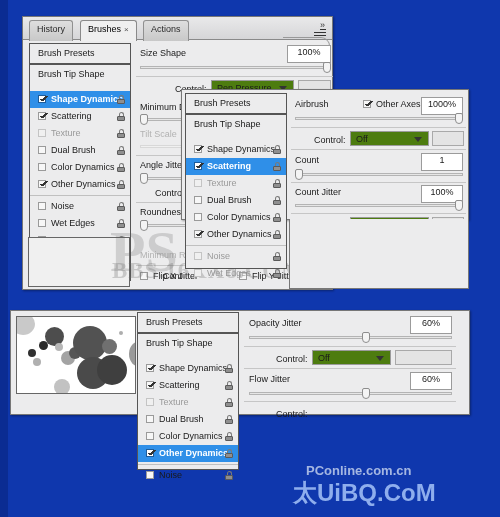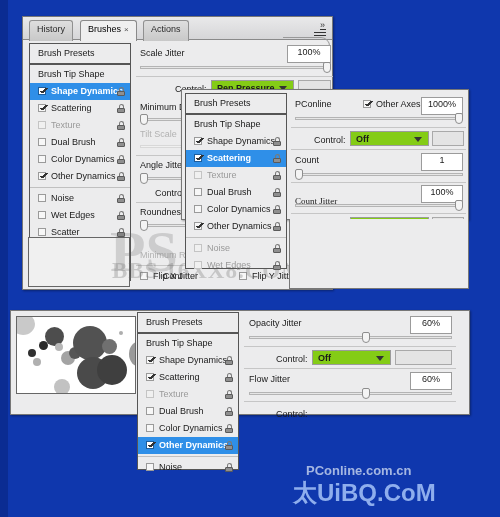--- a/index.html
+++ b/index.html
@@ -33,21 +33,21 @@
   .pmenu i:nth-child(2){width:12px;}
   .pmenu i:nth-child(3){width:12px;}
   .tab-curve{position:absolute;right:2px;top:20px;width:46px;height:8px;
     border-top:1px solid #999;border-right:1px solid #999;border-radius:0 10px 0 0;}
 
   
   .optlist{position:absolute;box-sizing:border-box;background:#ececed;
     border:1px solid #555;}
   .opt-presets{height:19px;line-height:19px;padding-left:8px;font-size:9px;
     border-bottom:2px solid #555;background:#ececed;}
-  .opt-head{height:18px;line-height:18px;padding-left:8px;font-size:9px;}
+  .opt-head{height:26px;line-height:18px;padding-left:8px;font-size:9px;}
   .opt-row{height:17px;line-height:17px;position:relative;padding-left:8px;font-size:9px;}
   .opt-row .cb{display:inline-block;width:8px;height:8px;border:1px solid #9a9a9a;
     background:#f7f7f7;vertical-align:-1px;margin-right:5px;position:relative;box-sizing:border-box;}
   .opt-row.checked .cb:after{content:"";position:absolute;left:1px;top:3px;width:3px;height:1px;
     background:#333;box-shadow:1px 1px 0 #333,2px 0 0 #333,3px -1px 0 #333,4px -2px 0 #333,5px -3px 0 #333;}
   .opt-row.sel{background:#2f8fe8;color:#fff;font-weight:bold;}
   .opt-row.sel .cb{background:#fff;border-color:#1d5c9a;}
   .opt-row.dim{color:#9a9a9a;}
   .opt-row.dim .cb{border-color:#c4c4c4;background:#f0f0f0;}
   .opt-sep{height:1px;background:#c0c0c0;margin:2px 0;}
@@ -61,22 +61,22 @@
   .ctl-label{position:absolute;font-size:9px;color:#1a1a1a;white-space:nowrap;}
   .ctl-label.grey{color:#b2b2b2;}
   .valbox{position:absolute;height:18px;line-height:13px;text-align:center;font-size:9px;
     background:#fff;border:1px solid #9b9b9b;box-sizing:border-box;}
   .slider{position:absolute;height:11px;}
   .slider .track{position:absolute;left:0;right:0;top:4px;height:3px;
     background:#e6e6e6;border:1px solid #b4b4b4;box-sizing:border-box;}
   .slider .knob{position:absolute;top:0;width:8px;height:11px;
     background:#f4f4f4;border:1px solid #8d8d8d;border-radius:2px 2px 4px 4px;box-sizing:border-box;}
   .slider.dim .track{border-color:#d8d8d8;background:#f0f0f0;}
-  .combo{position:absolute;height:15px;background:#84cc16;border:1px solid #9b9b9b;
-    box-sizing:border-box;font-size:9px;line-height:14px;padding-left:5px;font-weight:bold;}
+  .combo{position:absolute;height:15px;background:#4d7c0f;border:1px solid #9b9b9b;
+    box-sizing:border-box;font-size:9px;line-height:14px;padding-left:5px;}
   .combo .arw{position:absolute;right:6px;top:5px;width:0;height:0;
     border-left:4px solid transparent;border-right:4px solid transparent;border-top:5px solid #333;}
   .greybox{position:absolute;height:15px;background:#e4e4e4;border:1px solid #a9a9a9;box-sizing:border-box;}
   .chk{position:absolute;font-size:9px;white-space:nowrap;}
   .chk .box{display:inline-block;width:8px;height:8px;border:1px solid #9a9a9a;background:#f7f7f7;
     vertical-align:-1px;margin-right:5px;position:relative;box-sizing:border-box;}
   .chk.on .box:after{content:"";position:absolute;left:1px;top:3px;width:3px;height:1px;background:#333;
     box-shadow:1px 1px 0 #333,2px 0 0 #333,3px -1px 0 #333,4px -2px 0 #333,5px -3px 0 #333;}
   .hr{position:absolute;height:1px;background:#c6c6c6;}
 
@@ -196,21 +196,21 @@
     <div class="opt-row dim">
       <span class="cb"></span><span>Protect Texture</span>
       <span class="lock">
           <i class="sh"></i>
           <i class="body"></i>
         </span>
     </div>
   </div>
 
   <div style="position:absolute;left:112px;top:26px;right:4px;bottom:4px;">
-    <div class="ctl-label" style="left:5px;top:5px;">Scale Jitter</div>
+    <div class="ctl-label" style="left:5px;top:5px;">Size Shape</div>
     <div class="valbox" style="left:152px;top:2px;width:44px;">100%</div>
     <div class="slider" style="left:5px;top:19px;width:191px;">
       <div class="track"></div>
       <div class="knob" style="left:183px;"></div>
     </div>
     <div class="hr" style="left:1px;top:33px;width:197px;"></div>
     <div class="ctl-label" style="left:40px;top:41px;">Control:</div>
     <div class="combo" style="left:76px;top:37px;width:83px;">
       <span>Pen Pressure</span>
       <span class="arw"></span>
@@ -317,21 +317,21 @@
     <div class="opt-row dim">
       <span class="cb"></span><span>Wet Edges</span>
       <span class="lock">
           <i class="sh"></i>
           <i class="body"></i>
         </span>
     </div>
   </div>
 
   <div style="position:absolute;left:108px;top:3px;right:3px;bottom:3px;">
-    <div class="ctl-label" style="left:5px;top:6px;">PConline</div>
+    <div class="ctl-label" style="left:5px;top:6px;">Airbrush</div>
     <div class="chk on" style="left:73px;top:6px;">
       <span class="box"></span><span>Other Axes</span>
     </div>
     <div class="valbox" style="left:131px;top:4px;width:42px;">1000%</div>
     <div class="slider" style="left:5px;top:20px;width:168px;">
       <div class="track"></div>
       <div class="knob" style="left:160px;"></div>
     </div>
     <div class="hr" style="left:1px;top:34px;width:175px;"></div>
     <div class="ctl-label" style="left:24px;top:42px;">Control:</div>
@@ -343,21 +343,21 @@
     <div class="hr" style="left:1px;top:56px;width:175px;"></div>
 
     <div class="ctl-label" style="left:5px;top:62px;">Count</div>
     <div class="valbox" style="left:131px;top:60px;width:42px;">1</div>
     <div class="slider" style="left:5px;top:76px;width:168px;">
       <div class="track"></div>
       <div class="knob" style="left:0px;"></div>
     </div>
     <div class="hr" style="left:1px;top:89px;width:175px;"></div>
 
-    <div class="ctl-label" style="left:5px;top:103px;font-family:Liberation Serif, serif;">Count Jitter</div>
+    <div class="ctl-label" style="left:5px;top:94px;">Count Jitter</div>
     <div class="valbox" style="left:131px;top:92px;width:42px;">100%</div>
     <div class="slider" style="left:5px;top:107px;width:168px;">
       <div class="track"></div>
       <div class="knob" style="left:160px;"></div>
     </div>
     <div class="hr" style="left:1px;top:120px;width:175px;"></div>
     <div class="ctl-label" style="left:24px;top:128px;">Control:</div>
     <div class="combo" style="left:60px;top:124px;width:79px;">
       <span>Off</span>
       <span class="arw"></span>

